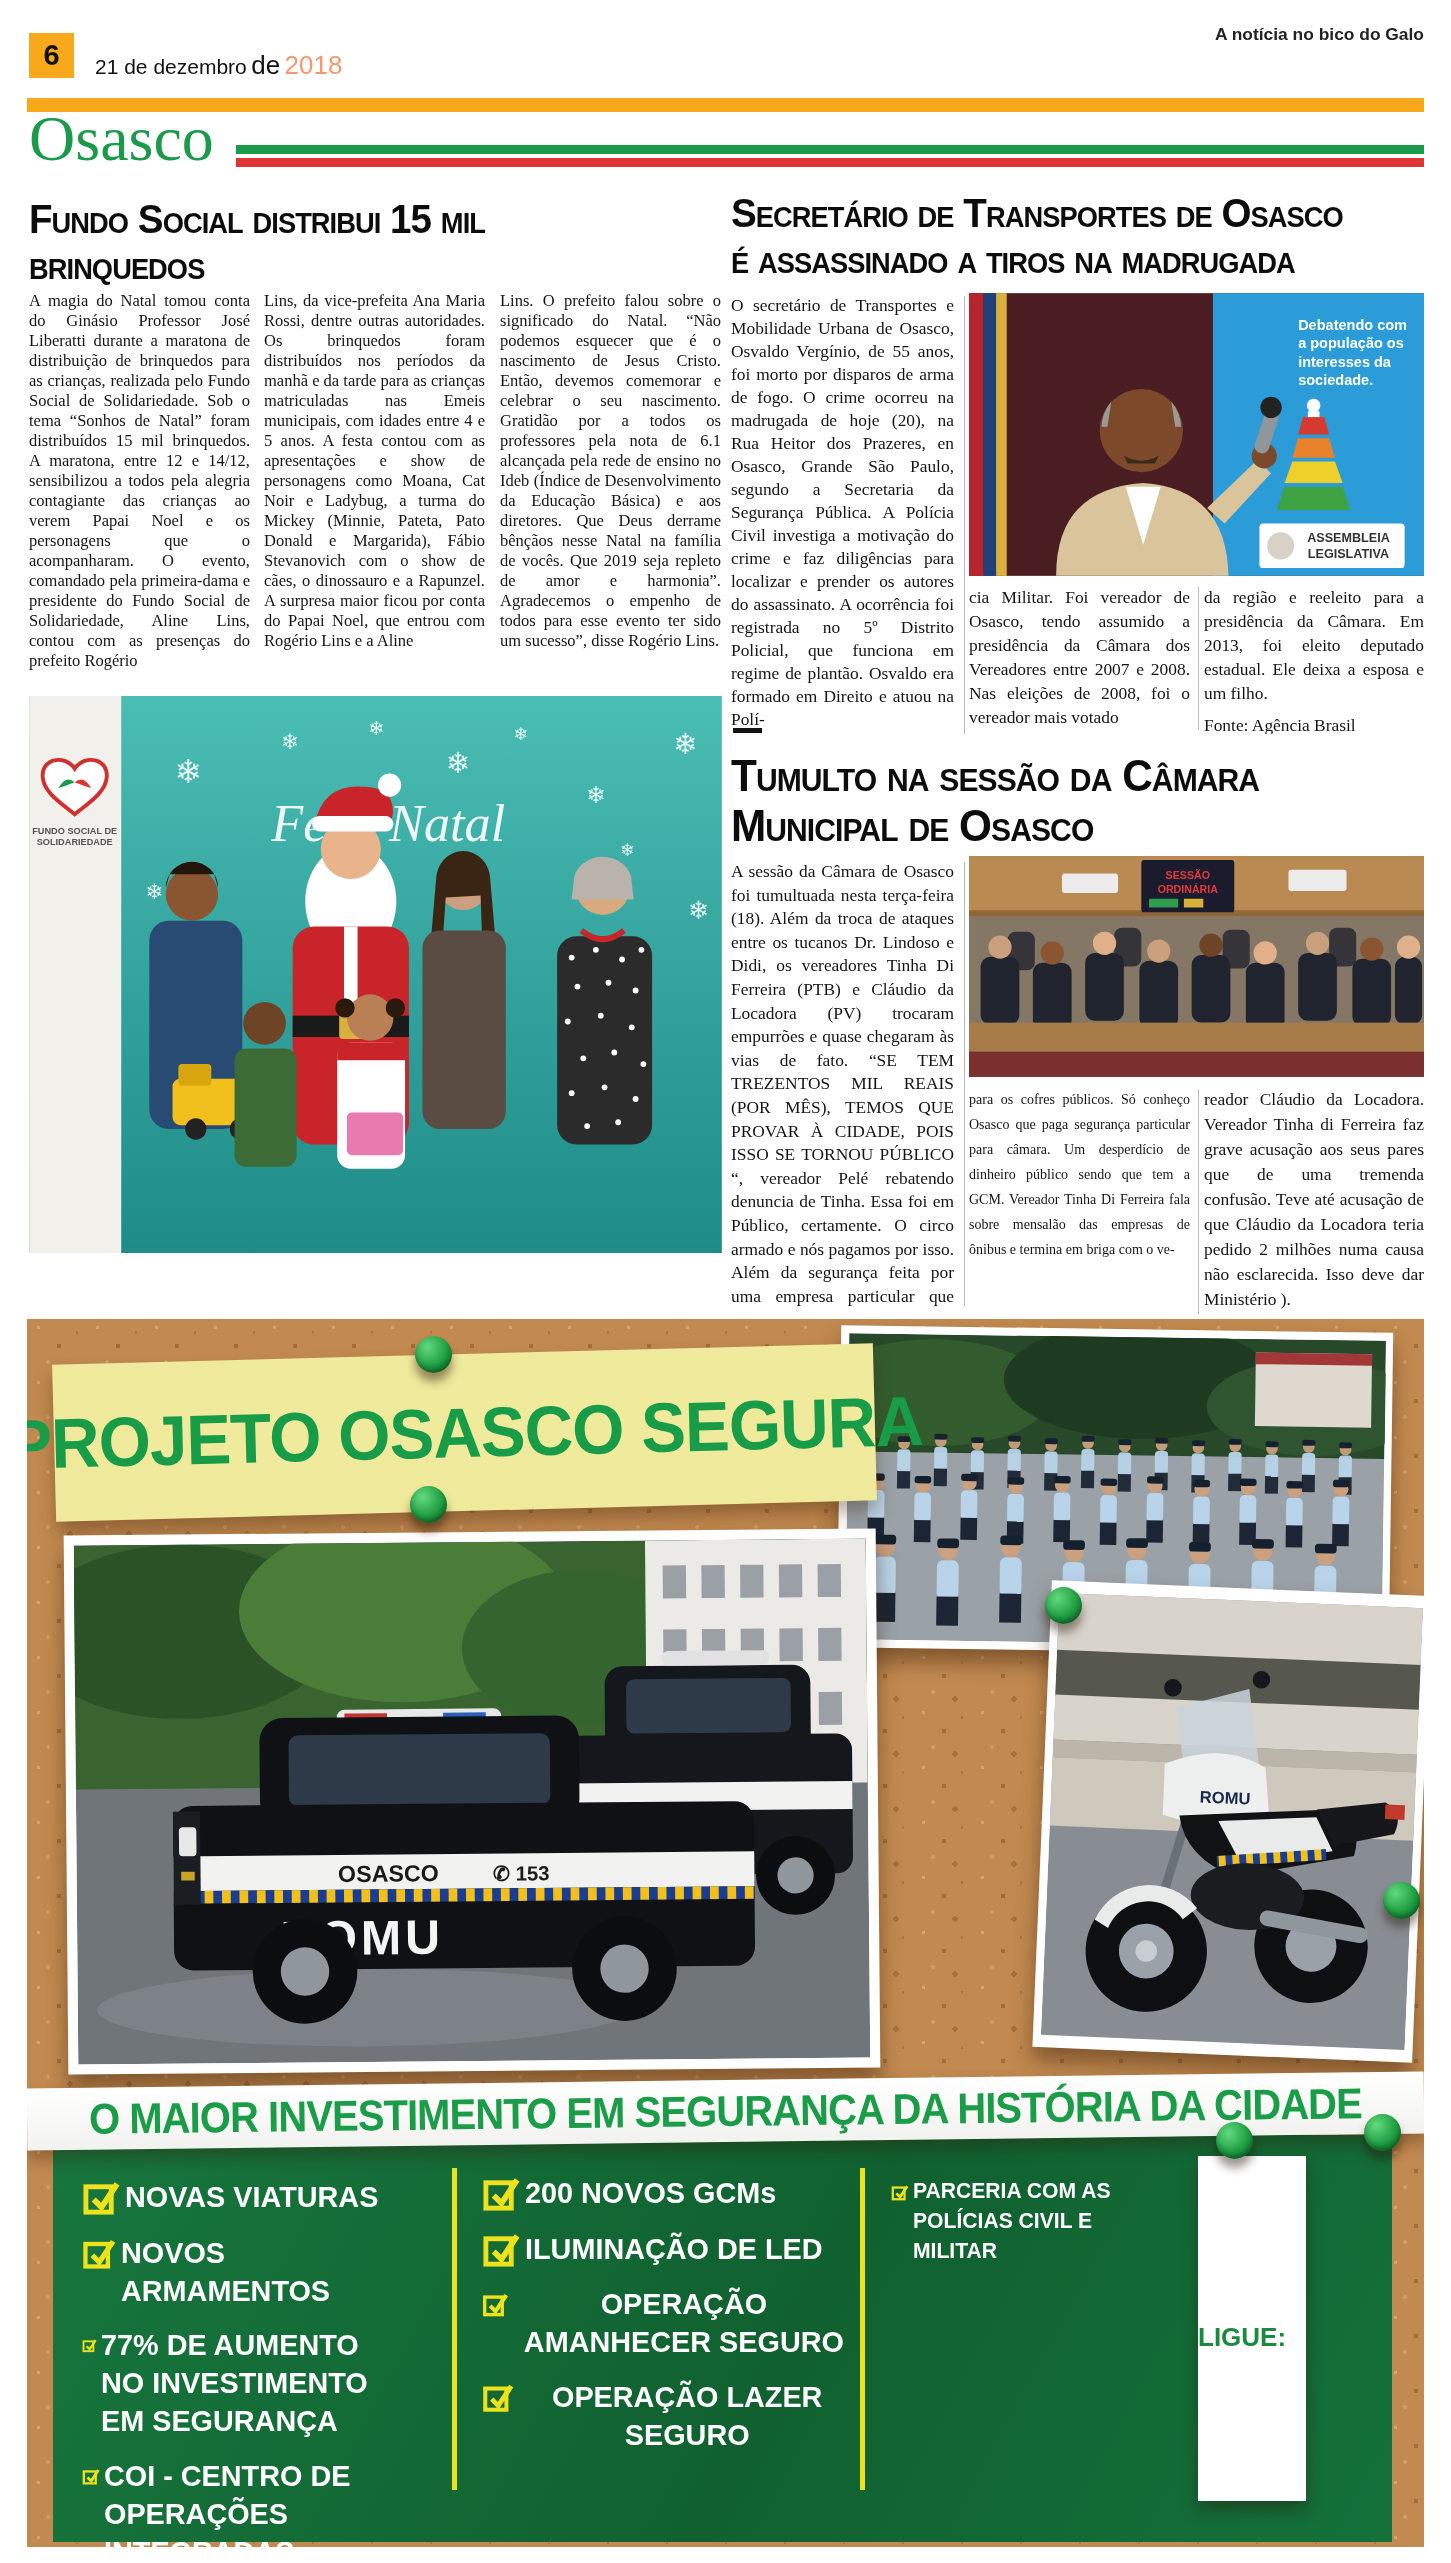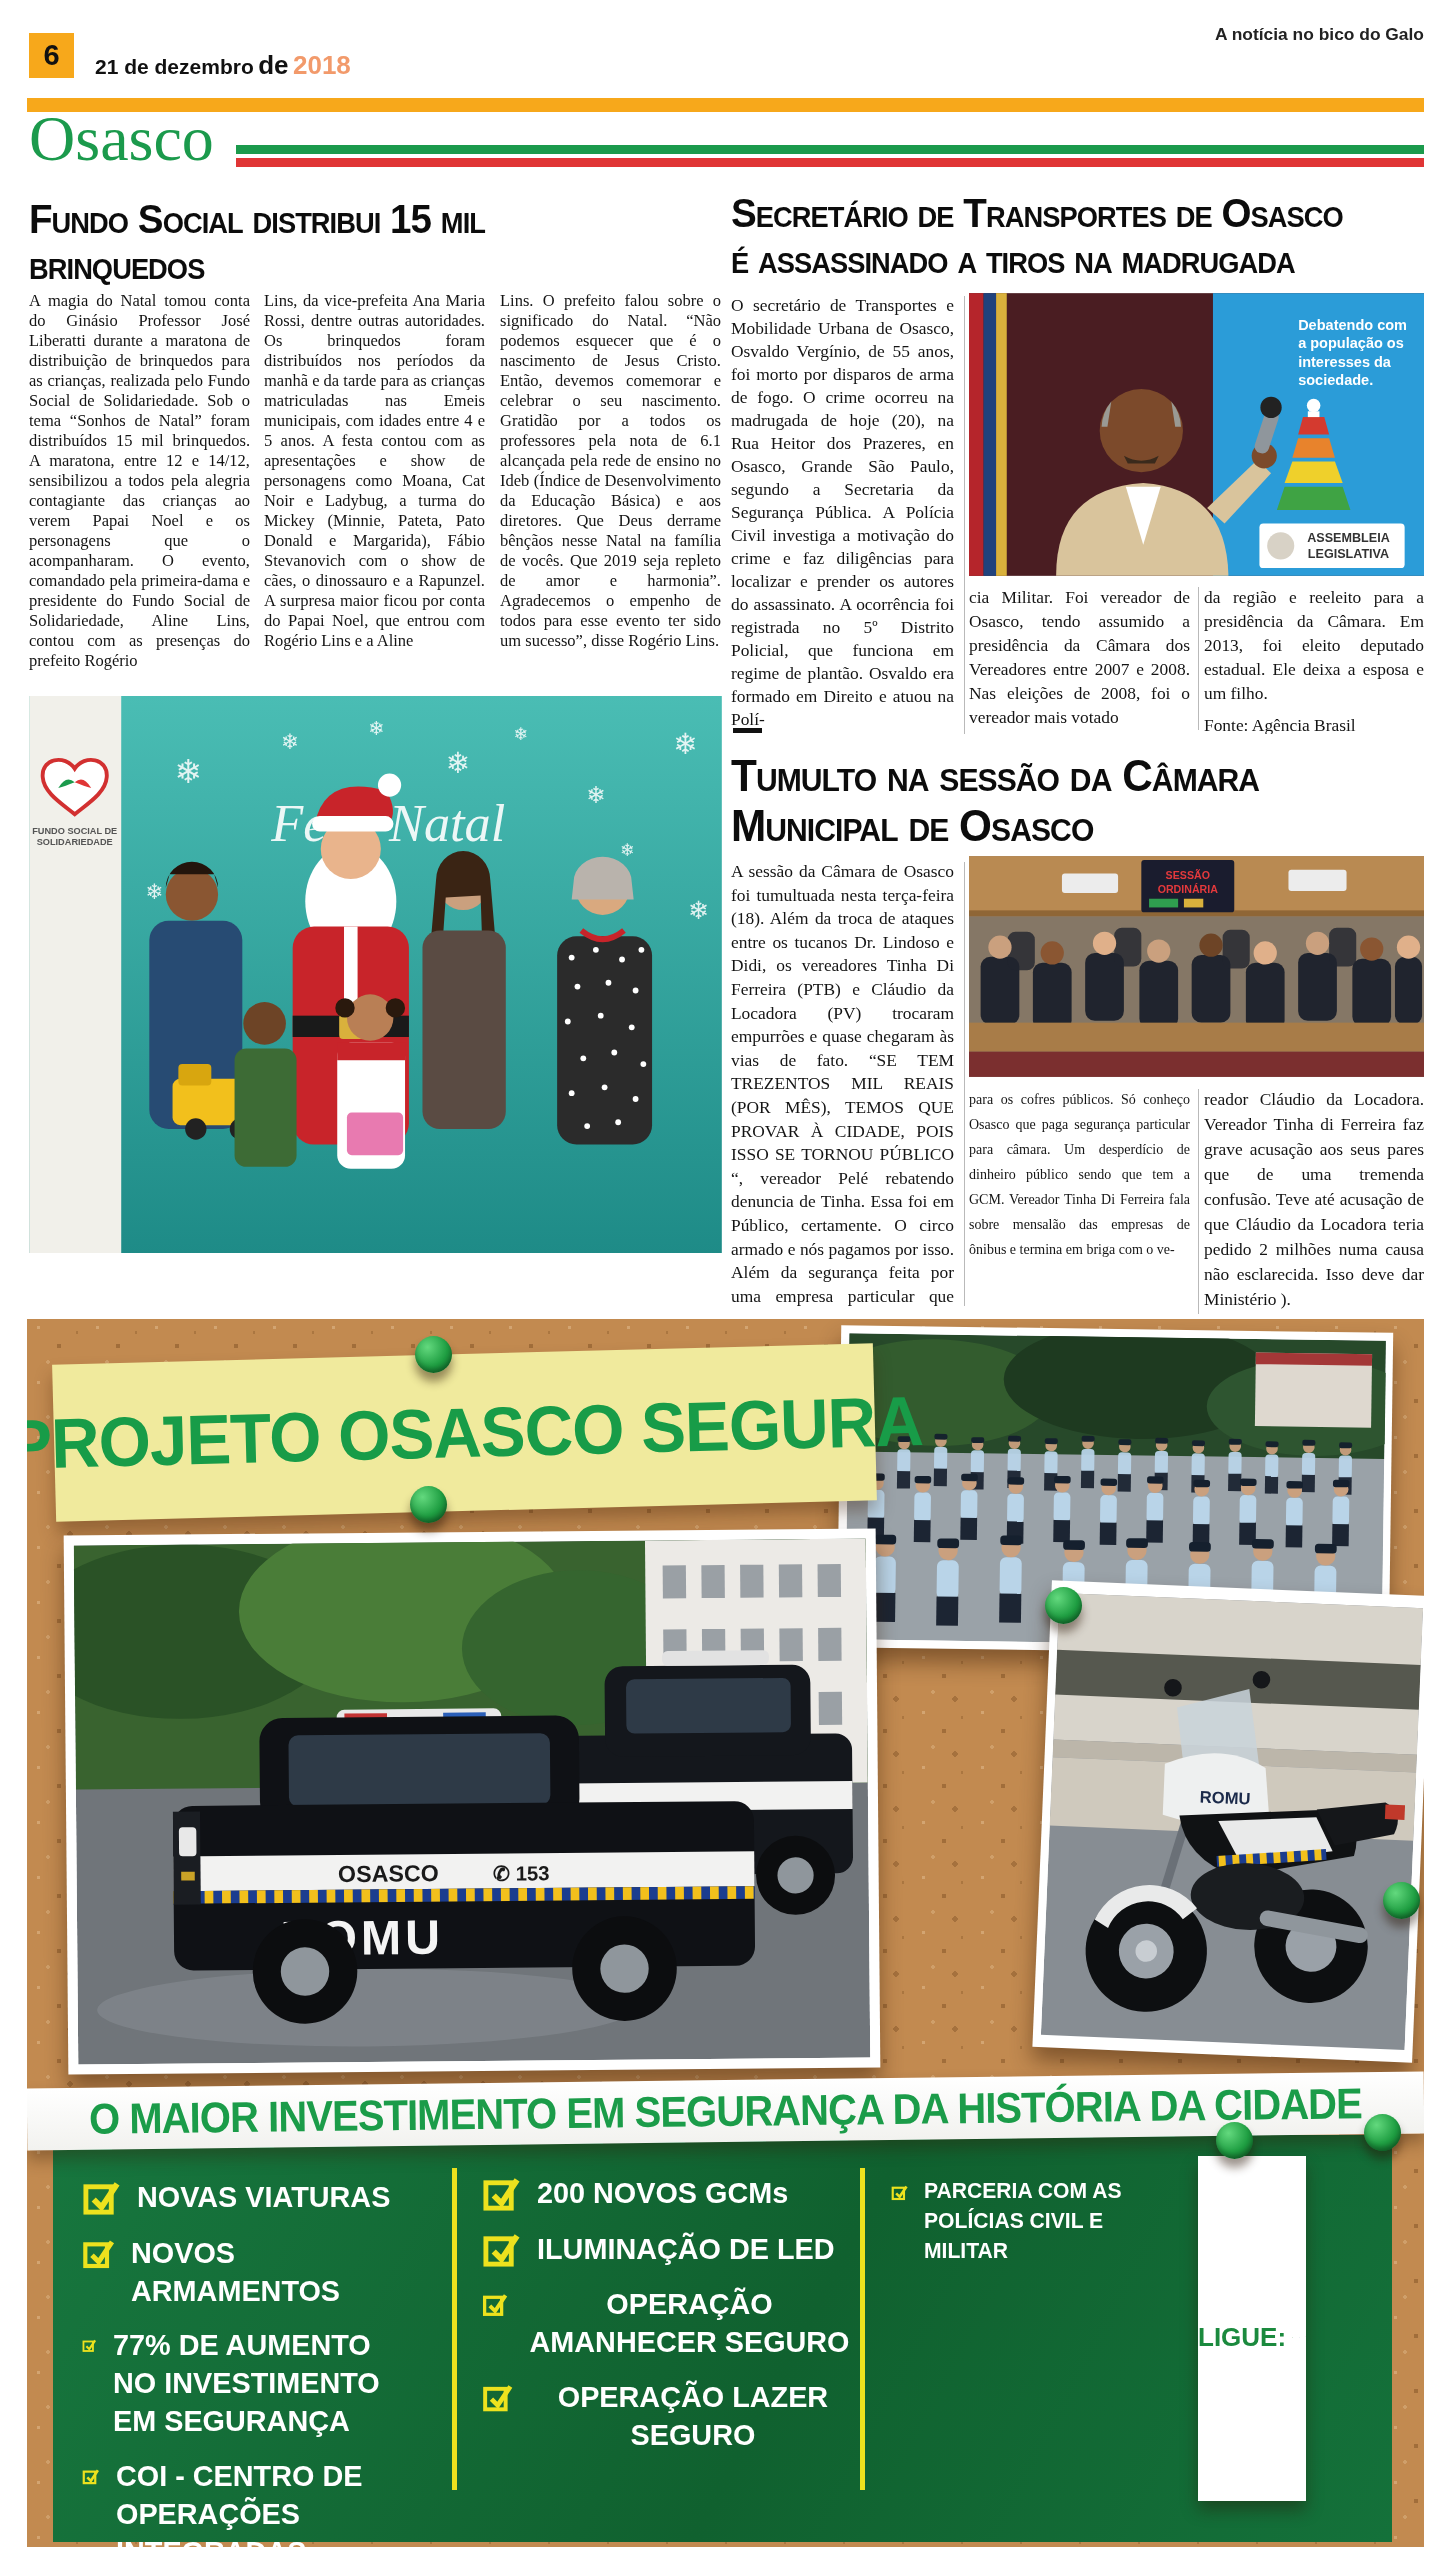--- a/index.html
+++ b/index.html
@@ -4,21 +4,21 @@
 <style>
   html,body{margin:0;padding:0;background:#e8e8e8;}
   .page{position:relative;width:1451px;height:2563px;background:#ffffff;overflow:hidden;
         font-family:"Liberation Serif",serif;color:#1a1a1a;}
   .abs{position:absolute;}
 
   
   .pagenum{left:29px;top:33px;width:45px;height:45px;background:#F7A81B;display:flex;
            align-items:center;justify-content:center;font-family:"Liberation Sans",sans-serif;
            font-weight:700;font-size:29px;color:#111;}
-  .dateline{left:95px;top:50px;font-family:"Liberation Sans",sans-serif;font-weight:700;color:#111;}
+  .dateline{left:95px;top:50px;font-family:"Liberation Sans",sans-serif;font-weight:400;color:#111;}
   .dateline .d1{font-size:21px;}
   .dateline .d2{font-size:26px;}
   .dateline .d3{font-size:26px;color:#F29A6B;}
   .masthead{right:27px;top:23px;text-align:right;font-family:"Liberation Sans",sans-serif;}
   .masthead-title{font-size:46px;font-weight:700;letter-spacing:1.9px;color:#0d0d0d;line-height:48px;}
   .masthead-tag{font-size:17.4px;font-weight:700;color:#222;margin-top:1px;}
   .orange-bar{left:27px;top:98px;width:1397px;height:13.6px;background:#F7A81B;}
 
   
   .section-title{left:29px;top:105px;font-family:"Liberation Serif",serif;font-size:64px;
@@ -60,21 +60,21 @@
        background:radial-gradient(circle at 34% 30%, #63D97E, #1F9E42 55%, #0C5F24 95%);
        box-shadow:0 8.7px 9.7px rgba(40,20,5,.45), inset 0 -3.9px 5.8px rgba(0,0,0,.25);z-index:30;}
   .band{left:0;top:761px;width:1397px;height:62px;background:linear-gradient(#ffffff,#f2f2ef);
         transform:rotate(-0.7deg);box-shadow:0 9.7px 15.5px rgba(50,25,5,.35);z-index:20;
         display:flex;align-items:center;justify-content:center;}
   .band-text{font-family:"Liberation Sans",sans-serif;font-weight:700;font-size:43px;
              color:#1B9C49;white-space:nowrap;transform:scaleX(.93);letter-spacing:-1px;}
   .green-panel{left:26px;top:816px;width:1339px;height:407px;z-index:10;
                background:linear-gradient(118deg,#17763E 0%,#10612F 55%,#14713A 100%);}
   .chk-col{display:flex;flex-direction:column;gap:16.5px;}
-  .chk{display:flex;align-items:flex-start;gap:16px;}
+  .chk{display:flex;align-items:flex-start;gap:4px;}
   .chk-txt{font-family:"Liberation Sans",sans-serif;font-weight:700;color:#fff;
            font-size:30px;line-height:38px;transform:scaleX(.96);transform-origin:0 0;}
   .chk-col3 .chk-txt{font-size:22px;line-height:30px;}
   .chk-note{display:block;font-weight:400;font-size:16px;line-height:21px;margin-top:1.9px;}
   .divider{width:4.8px;background:#EDE21E;}
   .call-card{left:1171px;top:837px;width:108px;height:345px;background:#fff;z-index:25;
              box-shadow:0 9.7px 15.5px rgba(40,20,5,.4);display:flex;
              align-items:center;padding-top:17.4px;box-sizing:border-box;gap:6px;}
   .ligue{font-family:"Liberation Sans",sans-serif;font-weight:700;font-size:26px;color:#1B8A3E;}
 </style>

